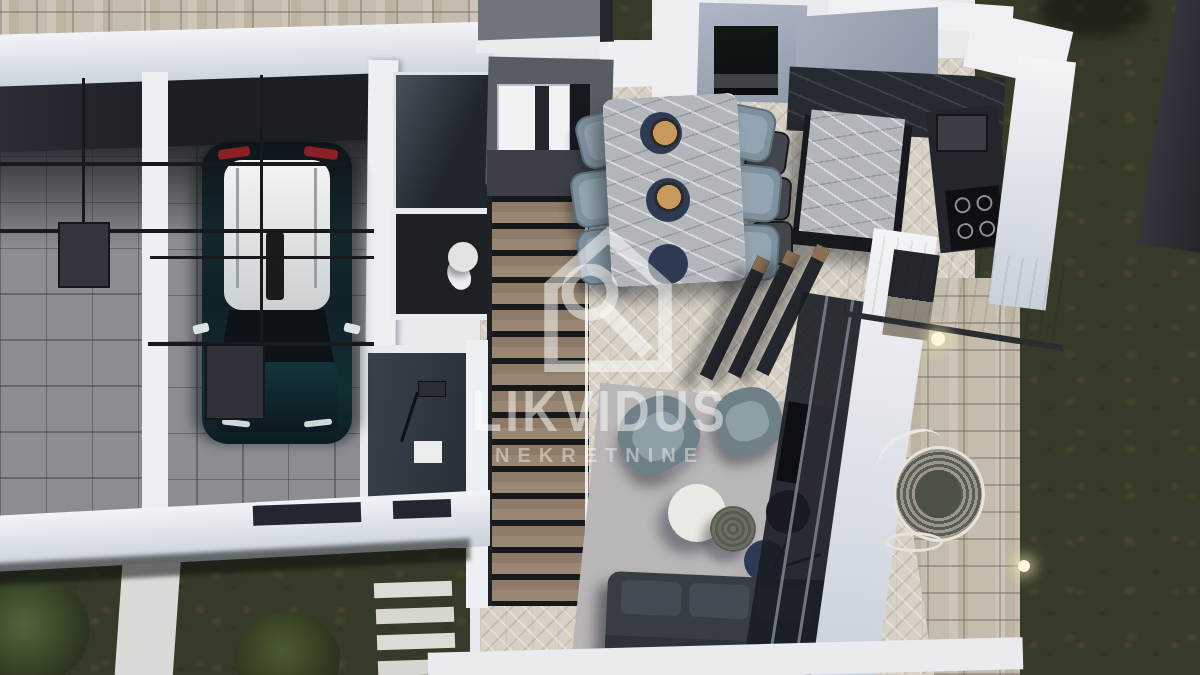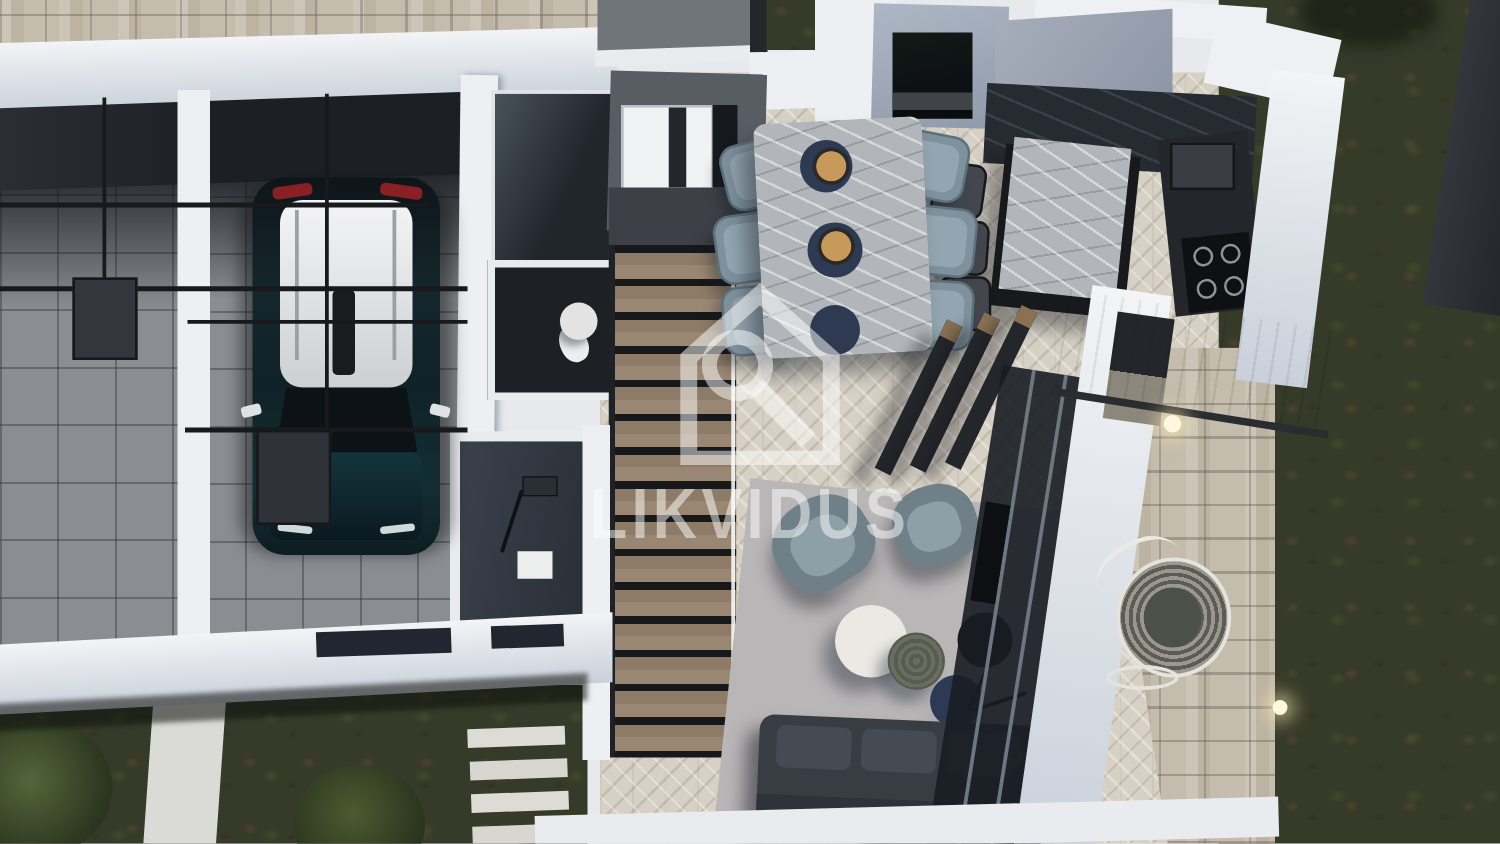--- a/index.html
+++ b/index.html
@@ -232,15 +232,16 @@
   <div class="abs" style="left:-10px;top:551px;width:480px;height:22px;background:rgba(12,15,11,.55);transform:skewY(-3deg);filter:blur(2px);"></div>
   <div class="abs" style="left:428px;top:645px;width:595px;height:32px;background:#e9ebee;transform:rotate(-1.5deg);"></div>
 
   <div class="abs" style="left:0;top:0;width:1200px;height:665px;pointer-events:none;text-decoration:underline;">
     <svg class="abs" style="left:530px;top:220px;" width="165" height="152" viewBox="0 0 110 101" fill="none">
       <path d="M14 98 V44 L52 10 L90 44 V98 H14 Z" stroke="rgba(255,255,255,0.5)" stroke-width="9" fill="none"></path>
       <circle cx="40" cy="48" r="15" stroke="rgba(255,255,255,0.5)" stroke-width="8" fill="none"></circle>
       <path d="M50 59 L78 88" stroke="rgba(255,255,255,0.5)" stroke-width="10"></path>
     </svg>
     <div class="wm-text abs" style="left:395px;top:378px;width:410px;font-size:57px;letter-spacing:4px;transform:scaleX(.86);">LIKVIDUS</div>
+    <div class="wm-text abs" style="left:455px;top:444px;width:290px;font-size:20px;letter-spacing:8px;color:rgba(255,255,255,.42);">NEKRETNINE</div>
   </div>
 
 </div>
 
 </body></html>

